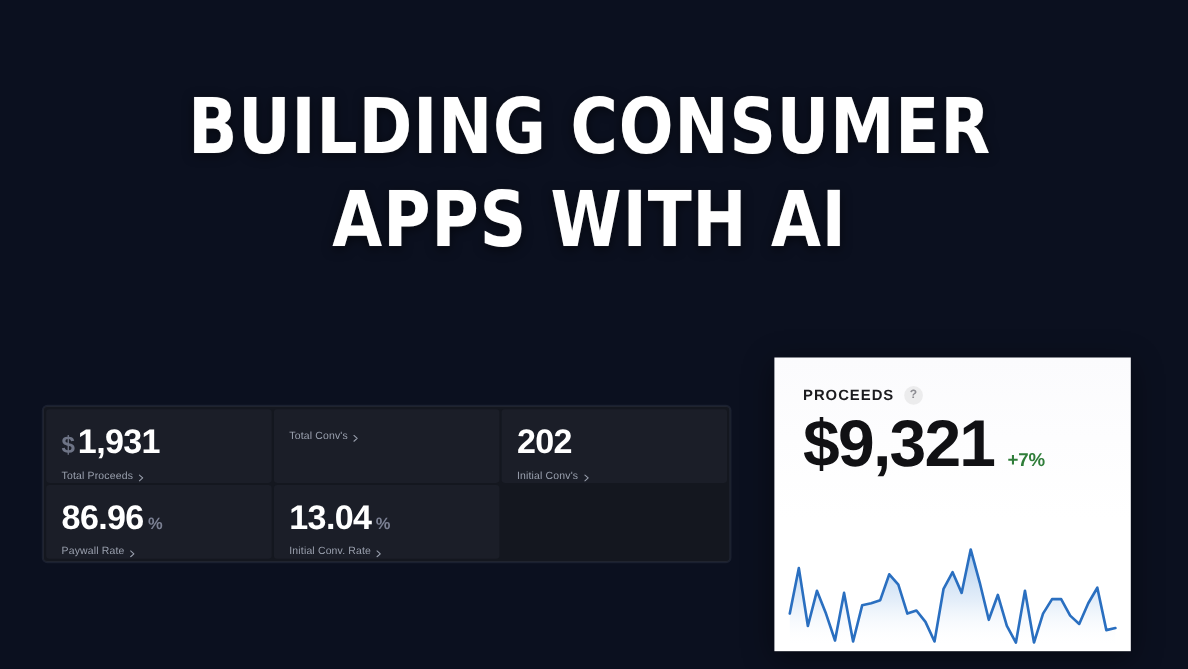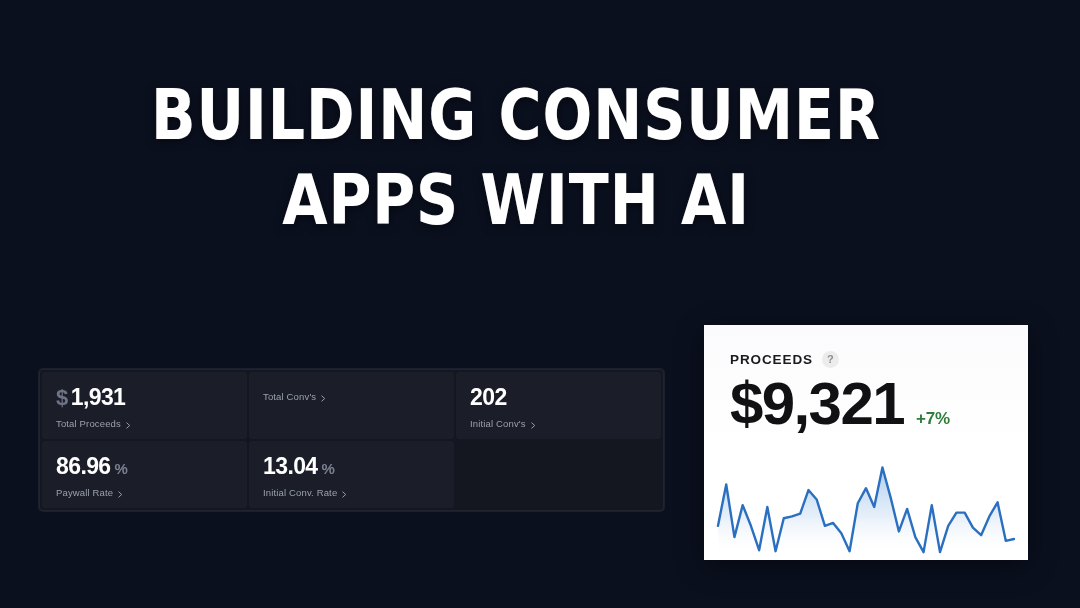--- a/index.html
+++ b/index.html
@@ -16,20 +16,21 @@
   }
 
   
   #title-block {
     position: absolute;
     left: 0;
     top: 82px;
     width: 1032px;
     text-align: center;
     user-select: none;
+    padding-left: 20px;
   }
   .title-line {
     display: block;
     color: #ffffff;
     font-family: "DejaVu Sans", sans-serif;
     font-weight: 700;
     font-stretch: condensed;
     letter-spacing: 1px;
     line-height: 0.96;
     text-shadow: 0 2px 10px rgba(0,0,0,0.55), 0 0 1px rgba(255,255,255,0.4);
@@ -76,21 +77,21 @@
     white-space: nowrap;
   }
   .stat-prefix {
     color: #6e7486;
     font-size: 22px;
     font-weight: 700;
     letter-spacing: -0.5px;
   }
   .stat-number {
     color: #ffffff;
-    font-size: 23px;
+    font-size: 31px;
     font-weight: 700;
     letter-spacing: -0.6px;
   }
   .stat-suffix {
     color: #7b8093;
     font-size: 15px;
     font-weight: 700;
     margin-left: 1px;
   }
   .stat-label-row {
@@ -111,21 +112,21 @@
     top: 0px;
   }
   .chev svg { display: block; }
 
   
   #proceeds-card {
     position: absolute;
     left: 704px;
     top: 325px;
     width: 324px;
-    height: 235px;
+    height: 267px;
     background: linear-gradient(180deg, #fbfbfd 0%, #ffffff 55%, #ffffff 100%);
     box-shadow: 0 6px 26px rgba(0,0,0,0.45);
     overflow: hidden;
   }
   #proceeds-header {
     display: flex;
     align-items: center;
     gap: 9px;
     padding: 26px 0 0 26px;
   }

